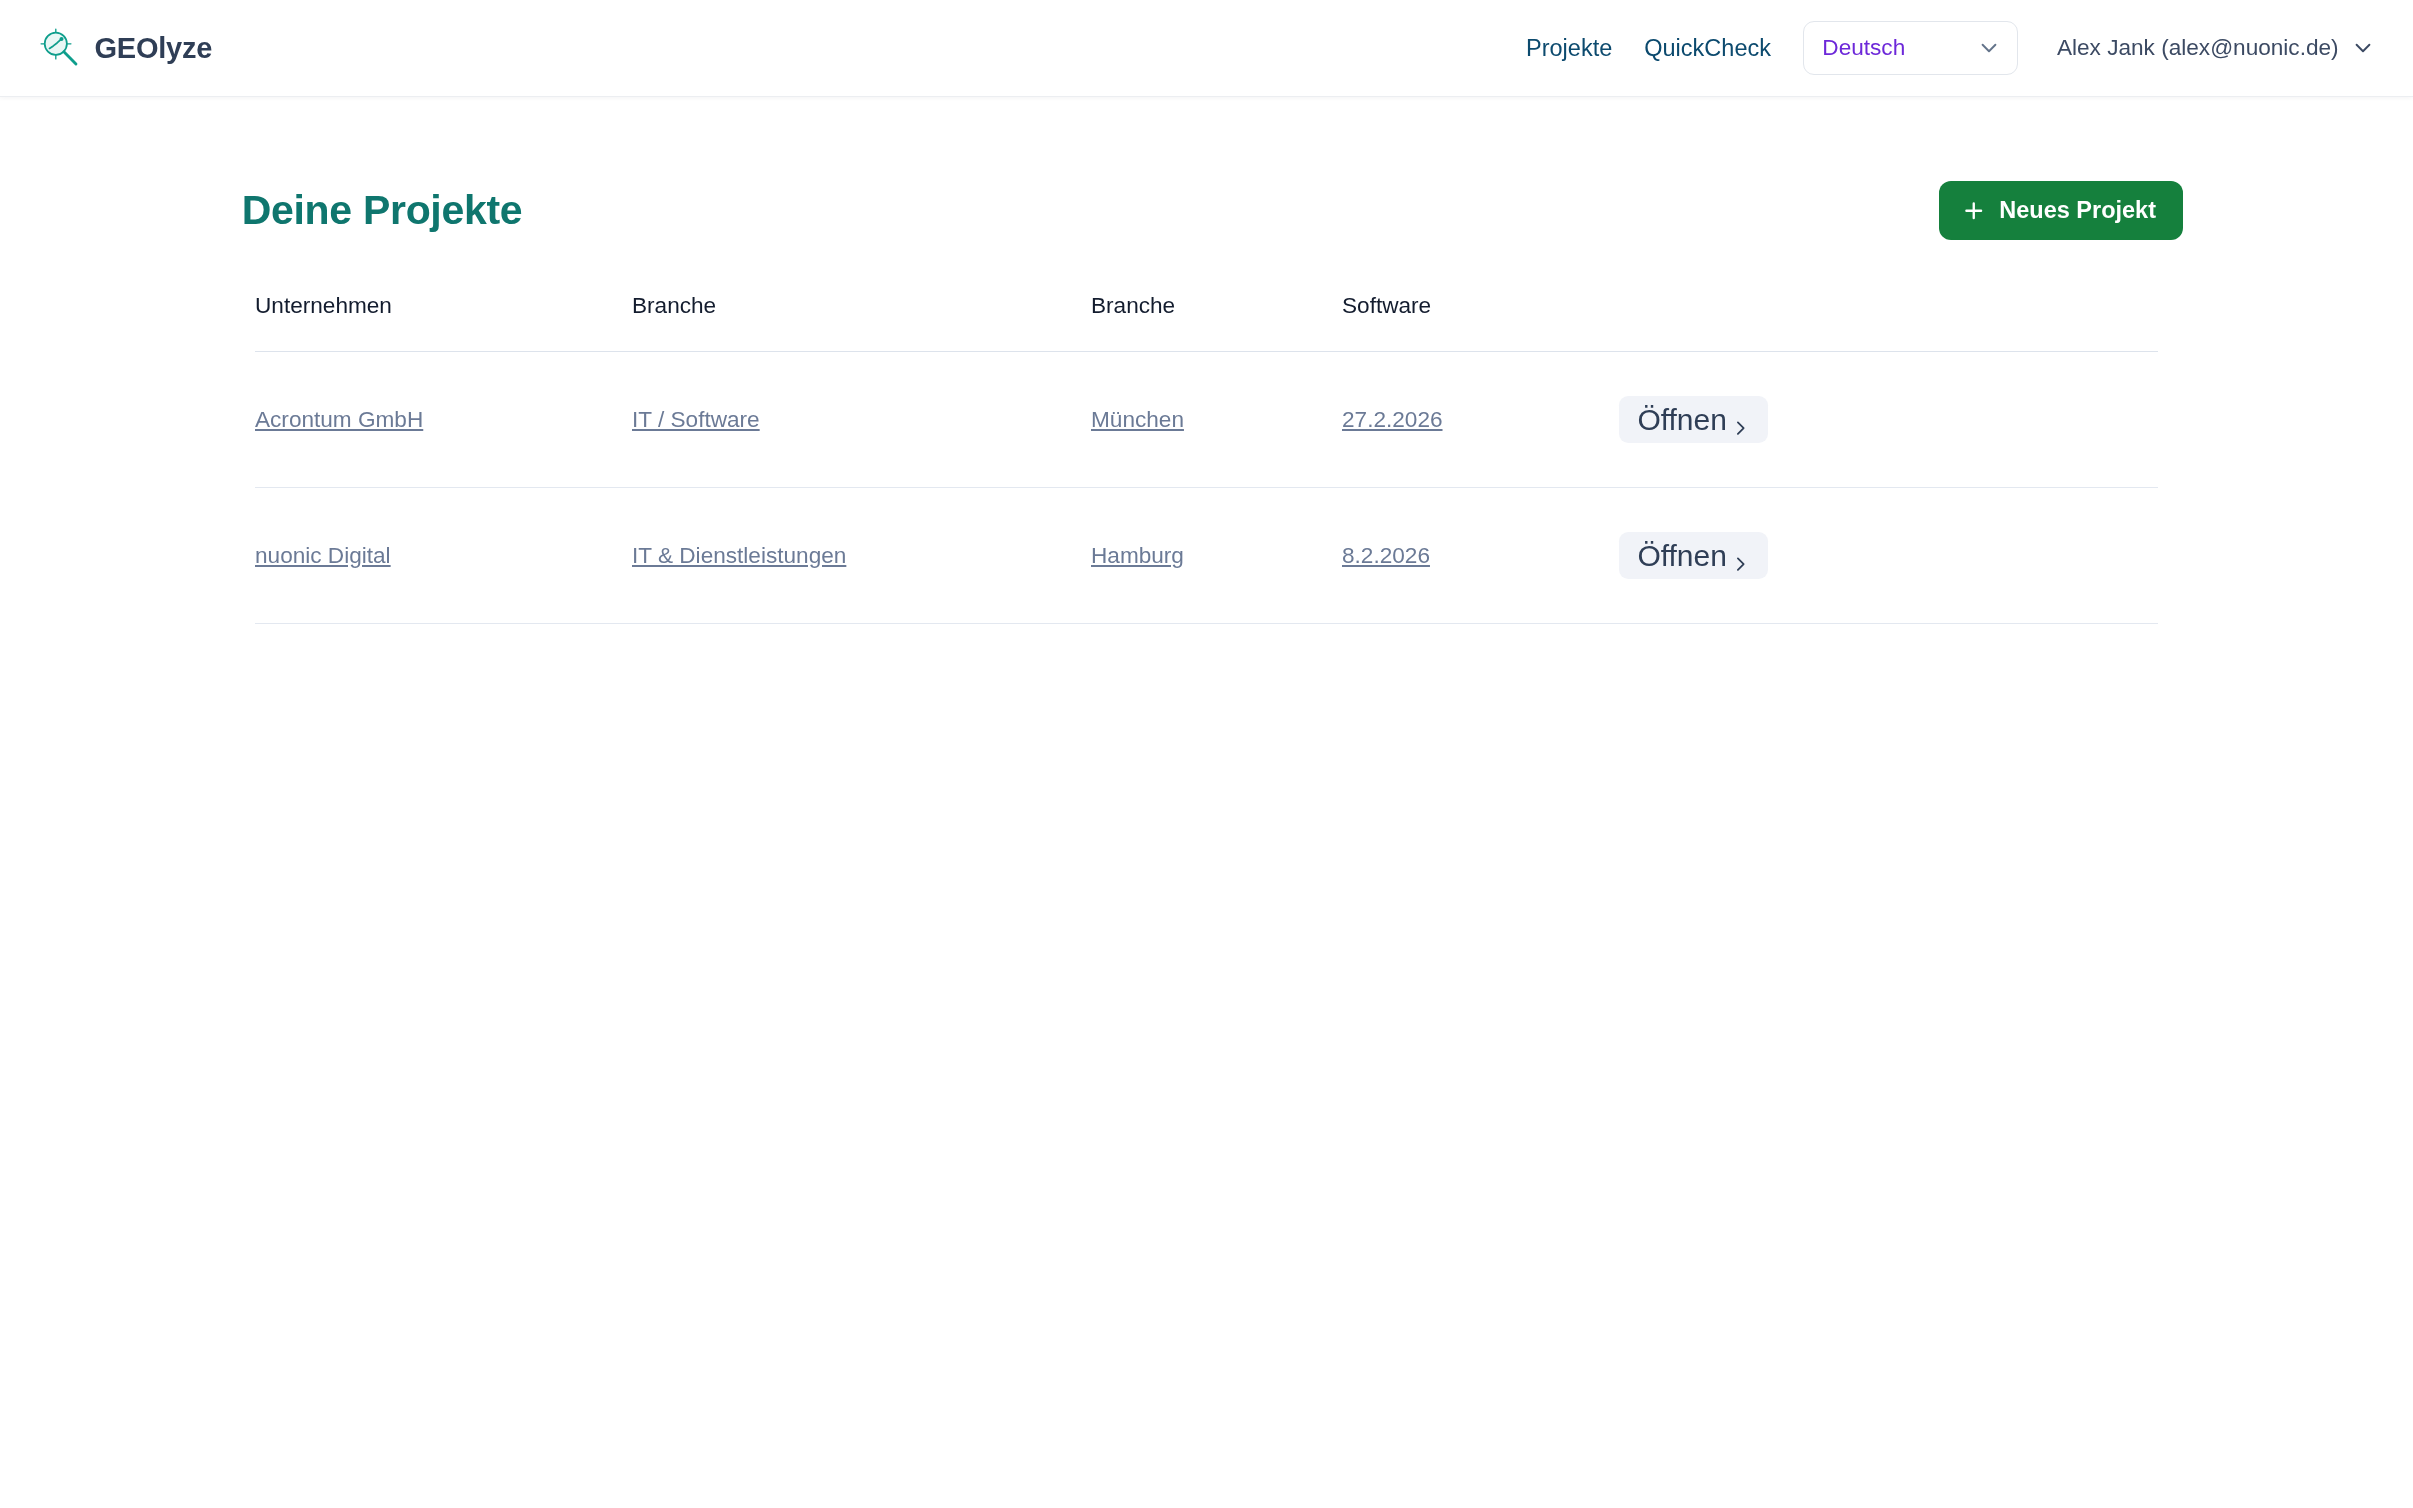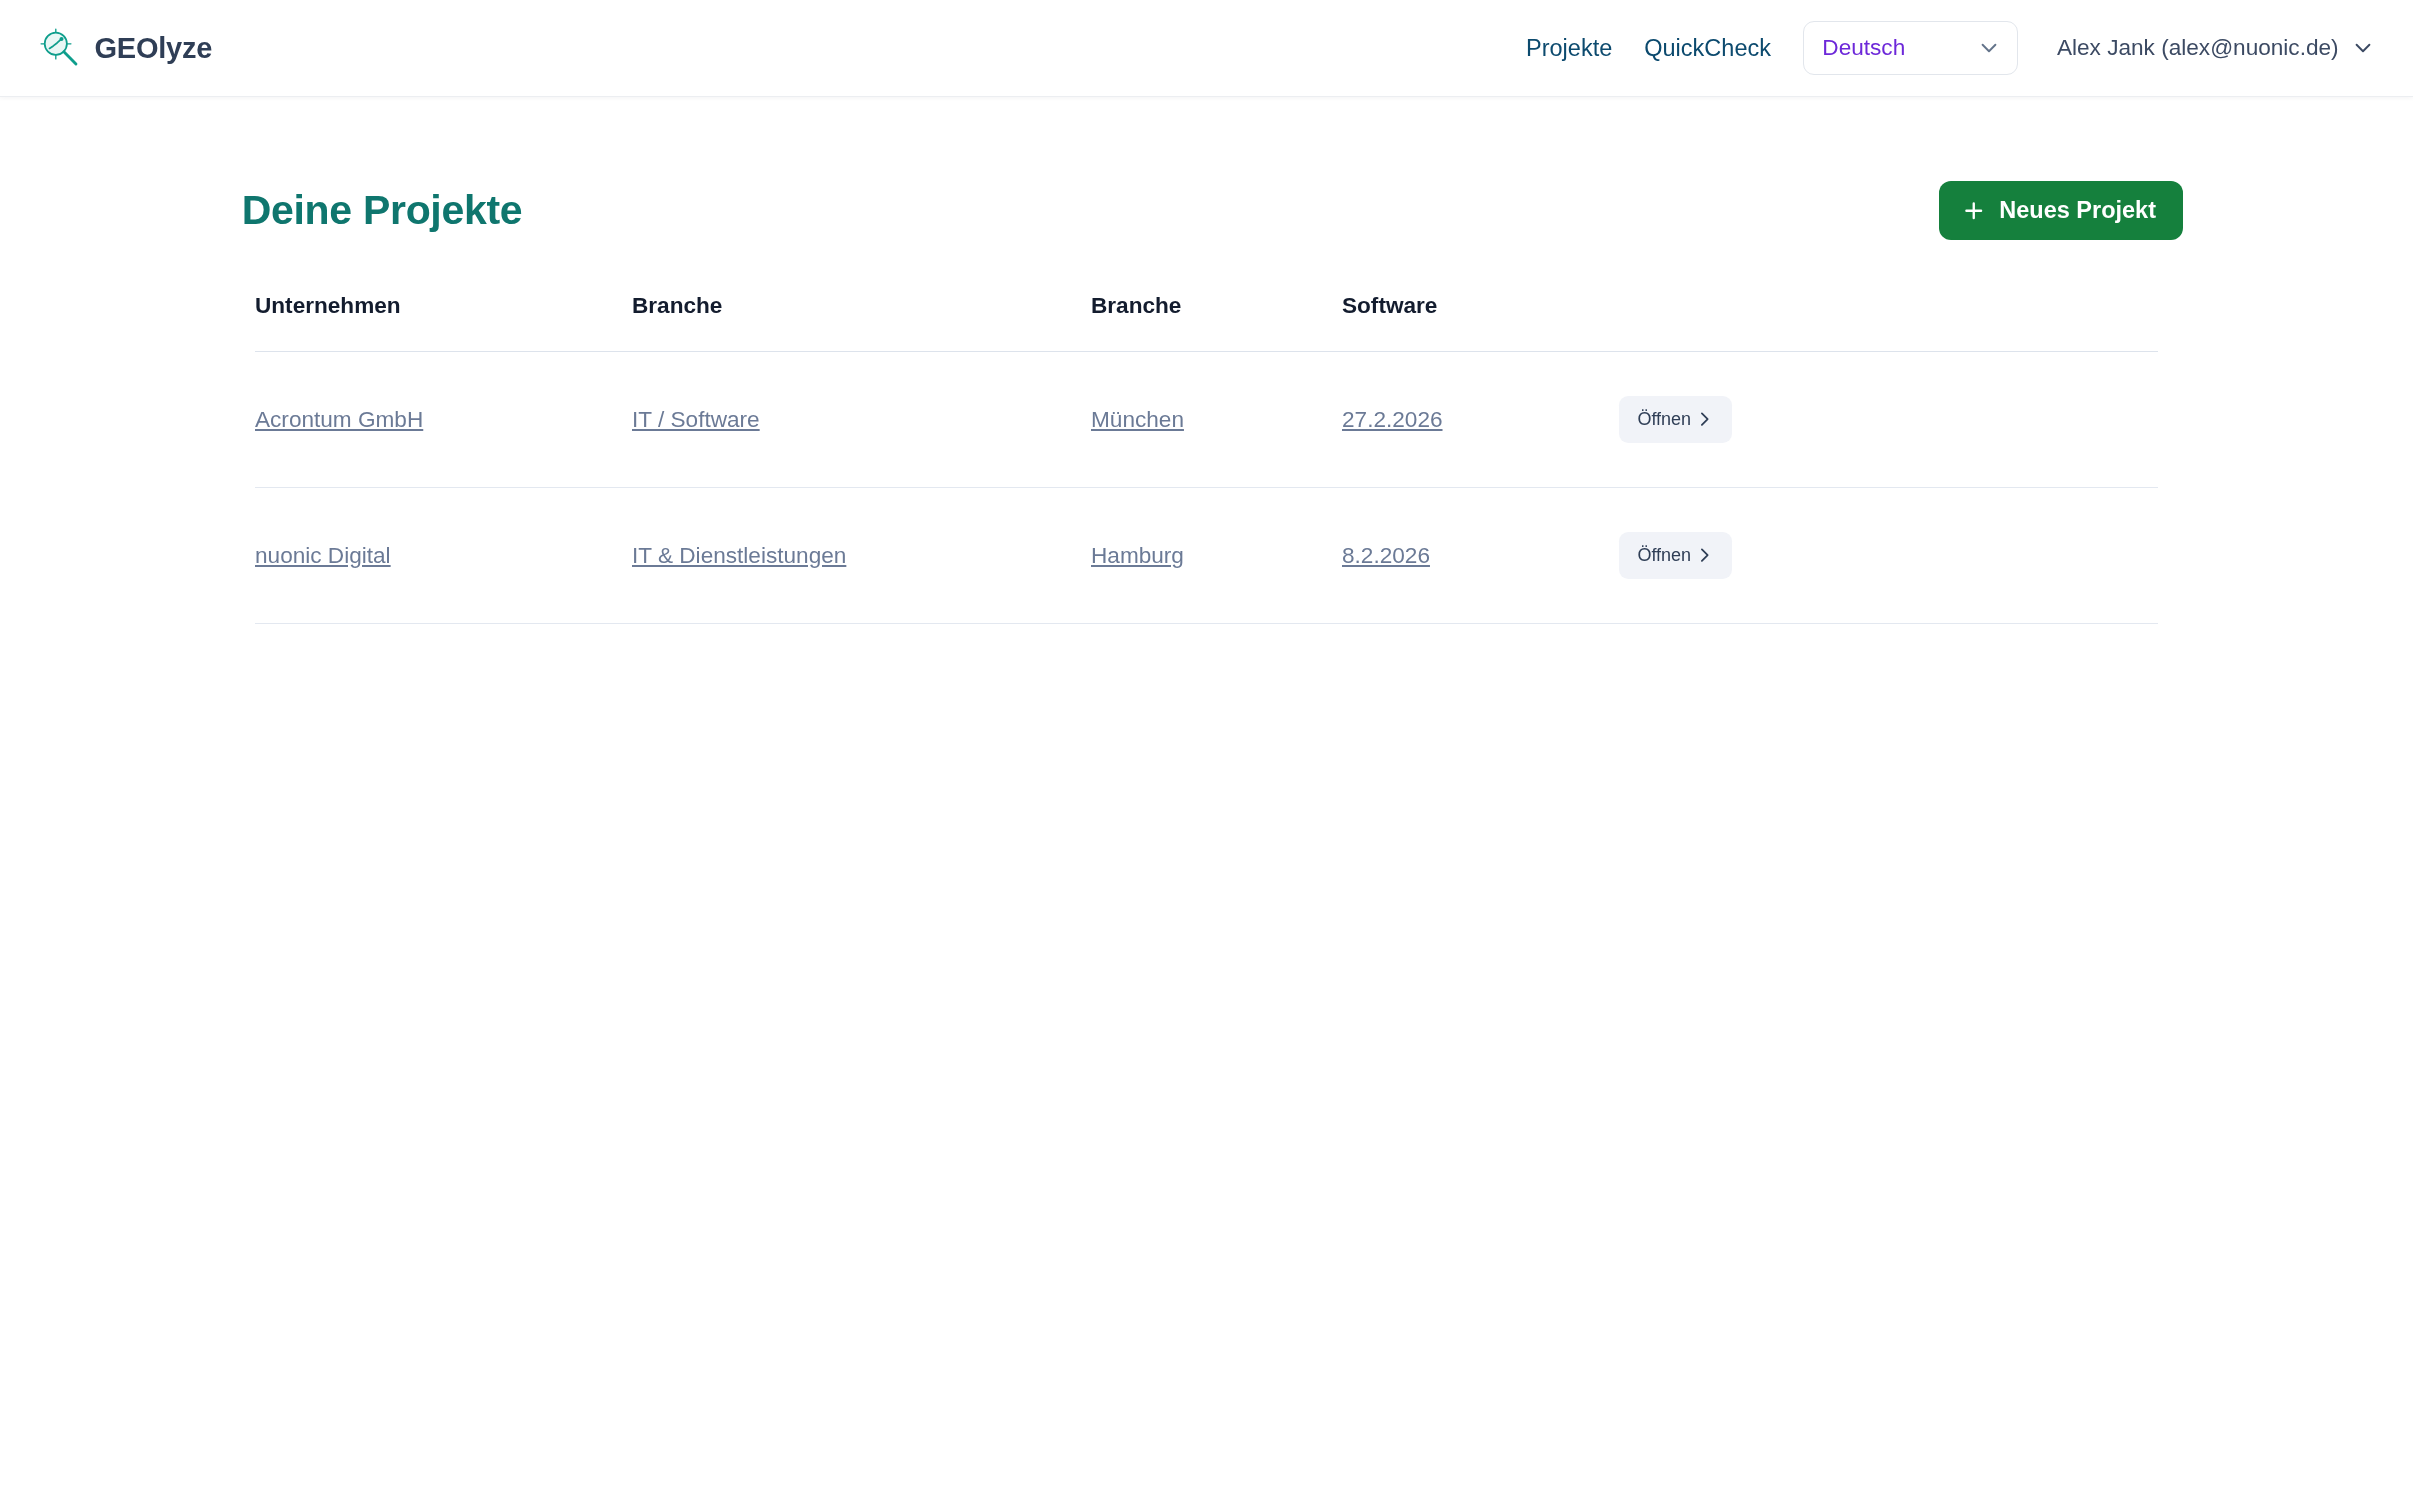--- a/index.html
+++ b/index.html
@@ -153,21 +153,21 @@
     padding: 0 25px;
   }
   table.projects {
     width: 100%;
     border-collapse: collapse;
     table-layout: fixed;
   }
   table.projects th {
     text-align: left;
     font-size: 22.6px;
-    font-weight: 700;
+    font-weight: 400;
     color: #131c2e;
     padding: 0 0 32px 0;
     border-bottom: 1.7px solid #dde3ec;
     white-space: nowrap;
     margin-left: 16px;
   }
   table.projects td {
     font-size: 22.6px;
     color: #6b7a96;
     padding: 44px 0 44px 0;
@@ -188,21 +188,21 @@
   .btn-open {
     display: inline-flex;
     align-items: center;
     gap: 4px;
     height: 47px;
     padding: 0 18.4px;
     background: #f1f3f8;
     border: none;
     border-radius: 9.2px;
     color: #2f3e56;
-    font-size: 18px;
+    font-size: 30px;
     font-family: inherit;
     cursor: pointer;
     white-space: nowrap;
   }
   .btn-open .chev-r { width: 18.4px; height: 18.4px; flex:0 0 auto; }
 </style>
 </head>
 <body>
 
 <header class="header" data-name="app-header">

